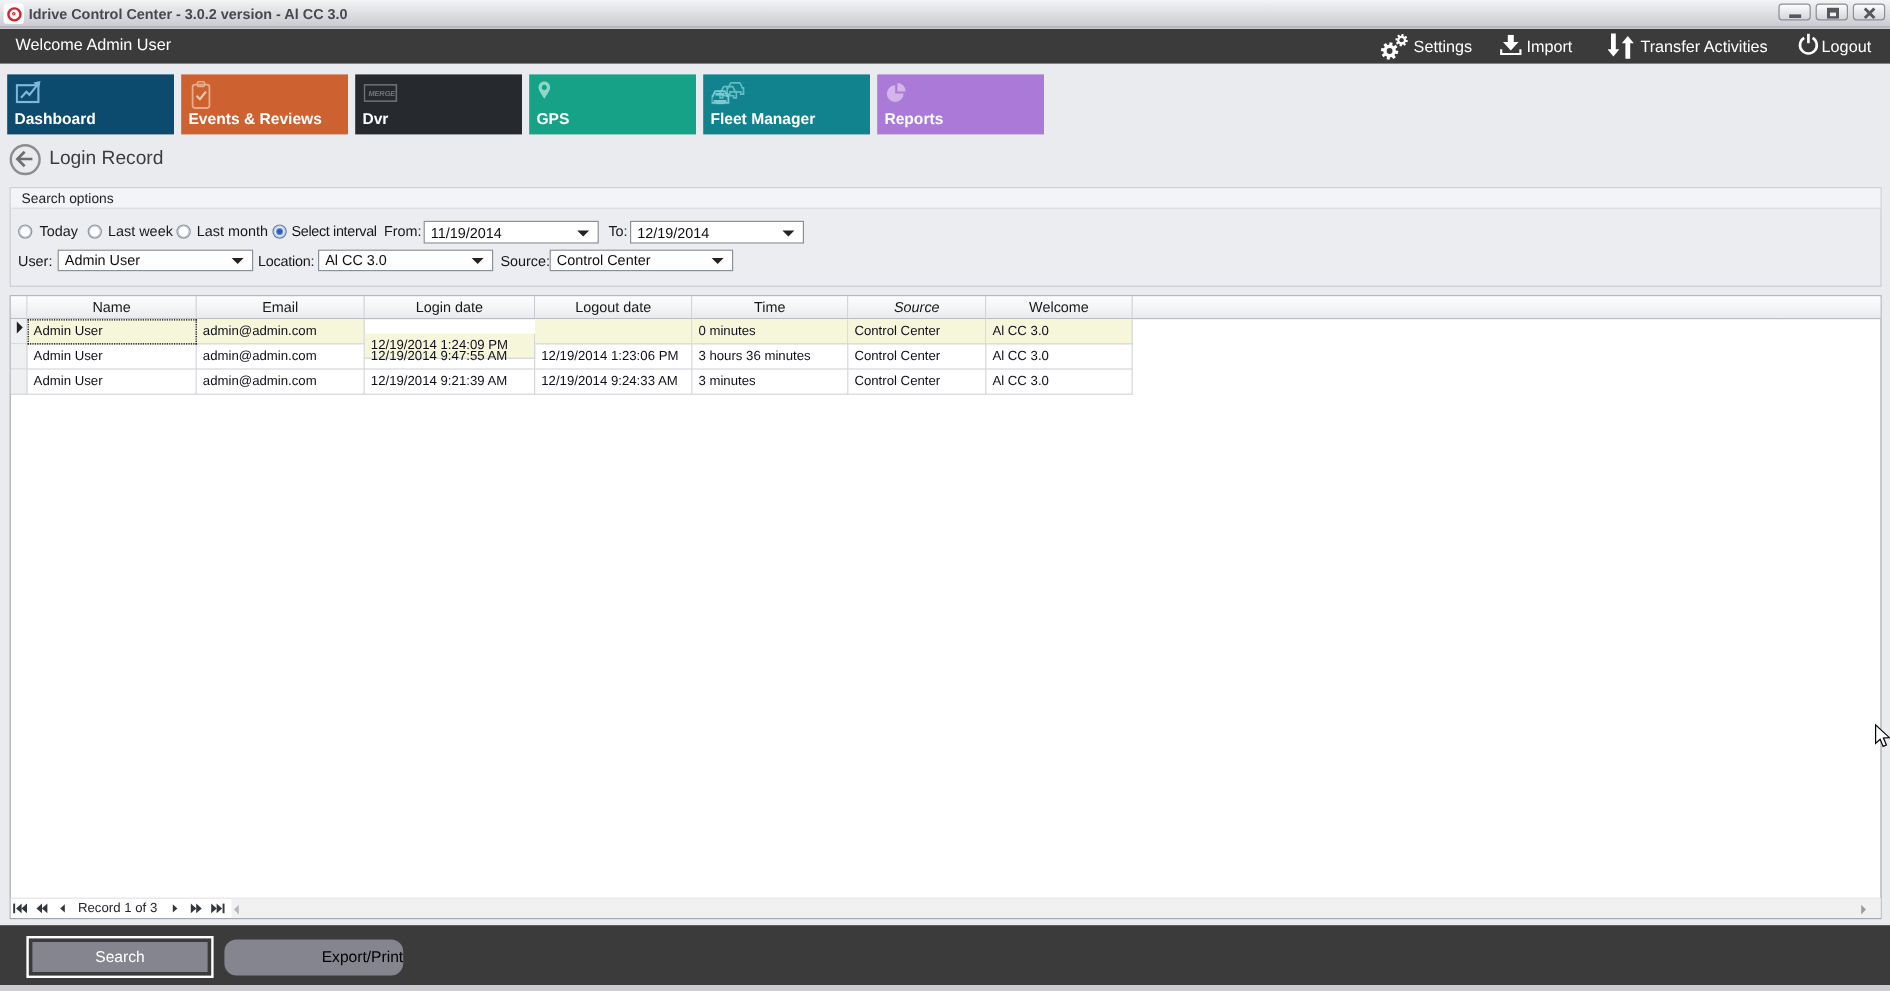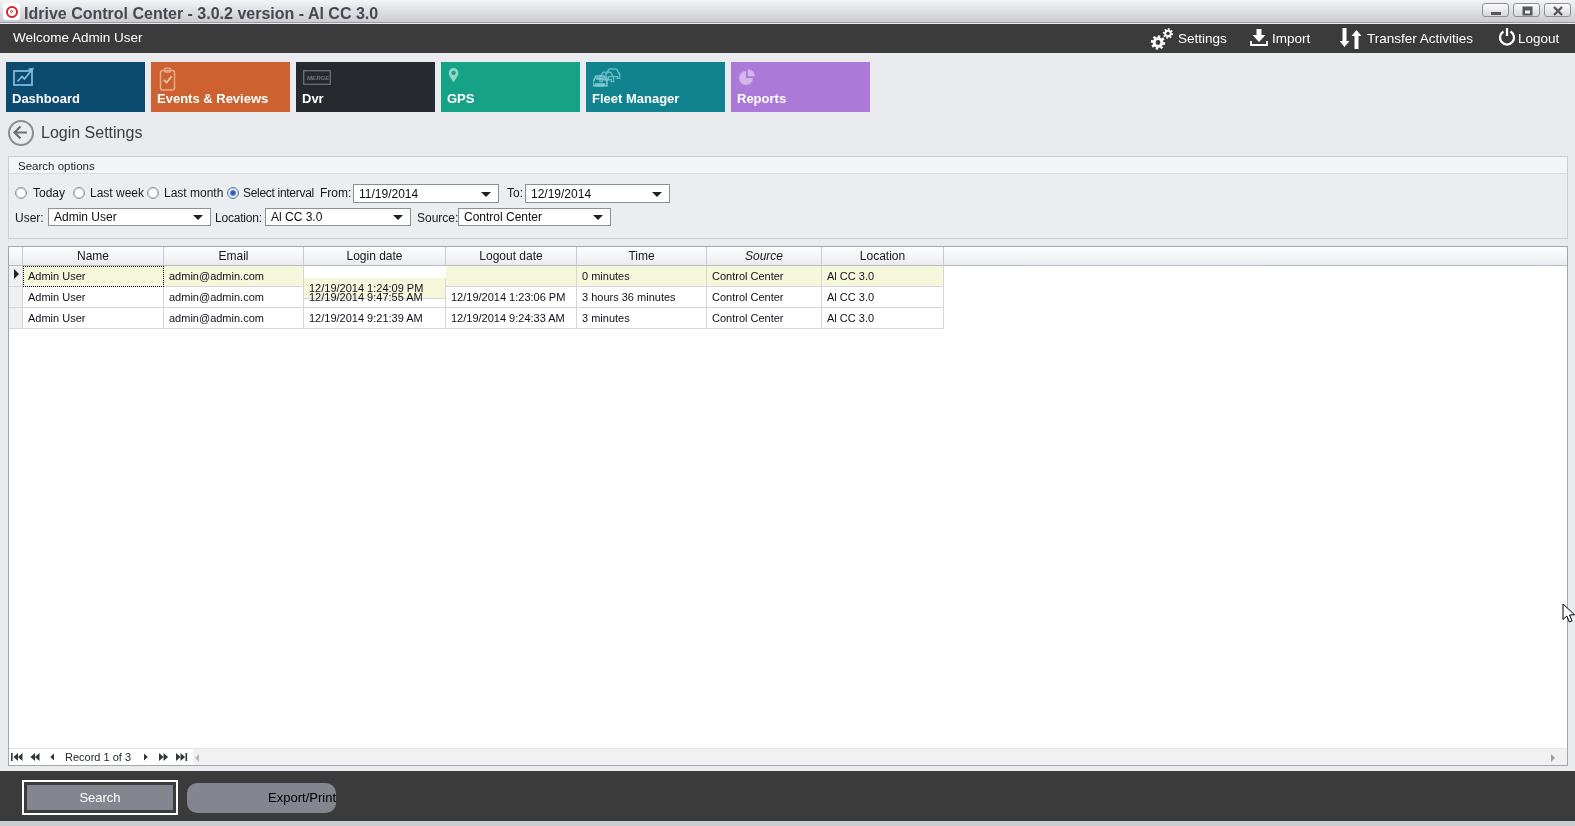--- a/index.html
+++ b/index.html
@@ -7,21 +7,21 @@
 body { font-family:"Liberation Sans", sans-serif; background:#e9ebef; position:relative; }
 .abs { position:absolute; }
 
 
 #titlebar { left:0; top:0; width:1575px; height:23px;
   background:linear-gradient(#f3f4f6, #dcdde1 55%, #cbccd1);
   border-bottom:1px solid #99999f; }
 #logo { left:3px; top:3px; width:17px; height:17px; background:#fff; border-radius:3px; }
 #logo .ring { position:absolute; left:2.5px; top:2.5px; width:12px; height:12px; border:2.2px solid #d8232a; border-radius:50%; }
 #logo .inner { position:absolute; left:6.8px; top:6.8px; width:3.4px; height:3.4px; border:1.2px solid #d8232a; border-radius:50%; }
-#title { left:24px; top:5px; font-size:16px; font-weight:bold; color:#474751; letter-spacing:0px; }
+#title { left:24px; top:5px; font-size:12px; font-weight:bold; color:#474751; letter-spacing:0px; }
 .winbtn { top:3px; width:27px; height:14px; border:1px solid #8e8e96; border-radius:3px;
   background:linear-gradient(#fdfdfe,#e9e9ec 50%,#d6d6db); }
 .winbtn svg { position:absolute; left:0; top:0; }
 
 
 #topbar { left:0; top:24px; width:1575px; height:29px; background:#3b3b3b; }
 #welcome { left:13px; top:30px; font-size:13.5px; color:#fff; }
 .navitem { color:#fff; font-size:13.5px; }
 
 
@@ -171,21 +171,21 @@
   <svg width="22" height="22" viewBox="0 0 22 22">
     <path d="M8 4 A7 7 0 1 0 15 11 L8 11 Z" fill="#d3b5ea"></path>
     <path d="M9.8 2.2 A7 7 0 0 1 16.8 9.2 L9.8 9.2 Z" fill="#d3b5ea"></path>
   </svg>
   <div class="lbl">Reports</div>
 </div>
 
 <div class="abs" id="backcirc"><svg width="21" height="21" viewBox="0 0 21 21">
       <path d="M10.5 4.5 L4.5 10.5 L10.5 16.5 M4.8 10.5 L17 10.5" stroke="#6e6e6e" stroke-width="2.2" fill="none"></path>
     </svg></div>
-<div class="abs" id="pagetitle">Login Settings</div>
+<div class="abs" id="pagetitle">Login Record</div>
 
 <div class="abs" id="panel"></div>
 <div class="abs" id="panelcap"></div>
 <div class="abs" id="panelcaplbl">Search options</div>
 
 <div class="abs radio" style="left:15px; top:187px;"></div>
 <div class="abs flabel" style="left:33px; top:186px;">Today</div>
 <div class="abs radio" style="left:73px; top:187px;"></div>
 <div class="abs flabel" style="left:90px; top:186px;">Last week</div>
 <div class="abs radio" style="left:147px; top:187px;"></div>
@@ -221,21 +221,21 @@
 
 <div class="abs" id="grid"></div>
 <div id="gridinner">
     <div class="abs hcell" style="left:9px; top:247px; width:14px;"></div>
     <div class="abs hcell" style="left:23px; top:247px; width:141px;">Name</div>
     <div class="abs hcell" style="left:164px; top:247px; width:140px;">Email</div>
     <div class="abs hcell" style="left:304px; top:247px; width:142px;">Login date</div>
     <div class="abs hcell" style="left:446px; top:247px; width:131px;">Logout date</div>
     <div class="abs hcell" style="left:577px; top:247px; width:130px;">Time</div>
     <div class="abs hcell" style="left:707px; top:247px; width:115px;font-style:italic;">Source</div>
-    <div class="abs hcell" style="left:822px; top:247px; width:122px;">Location</div>
+    <div class="abs hcell" style="left:822px; top:247px; width:122px;">Welcome</div>
     <div class="abs hcell" style="left:944px; top:247px; width:623px; border-right:none;"></div>
     <div class="abs gcell rsel" style="left:9px; top:266px; width:14px;background:#eff0f2;"><svg width="8" height="12" style="margin-left:-2px">
         <path d="M2 1 L7 6 L2 11 Z" fill="#222"></path>
       </svg></div>
     <div class="abs gcell rsel" style="left:23px; top:266px; width:141px;">Admin User</div>
     <div class="abs gcell rsel" style="left:164px; top:266px; width:140px;">admin@admin.com</div>
     <div class="abs gcell rsel" style="left:304px; top:266px; width:142px;margin-top:12px;">12/19/2014 1:24:09 PM</div>
     <div class="abs gcell rsel" style="left:446px; top:266px; width:131px;"></div>
     <div class="abs gcell rsel" style="left:577px; top:266px; width:130px;">0 minutes</div>
     <div class="abs gcell rsel" style="left:707px; top:266px; width:115px;">Control Center</div>

